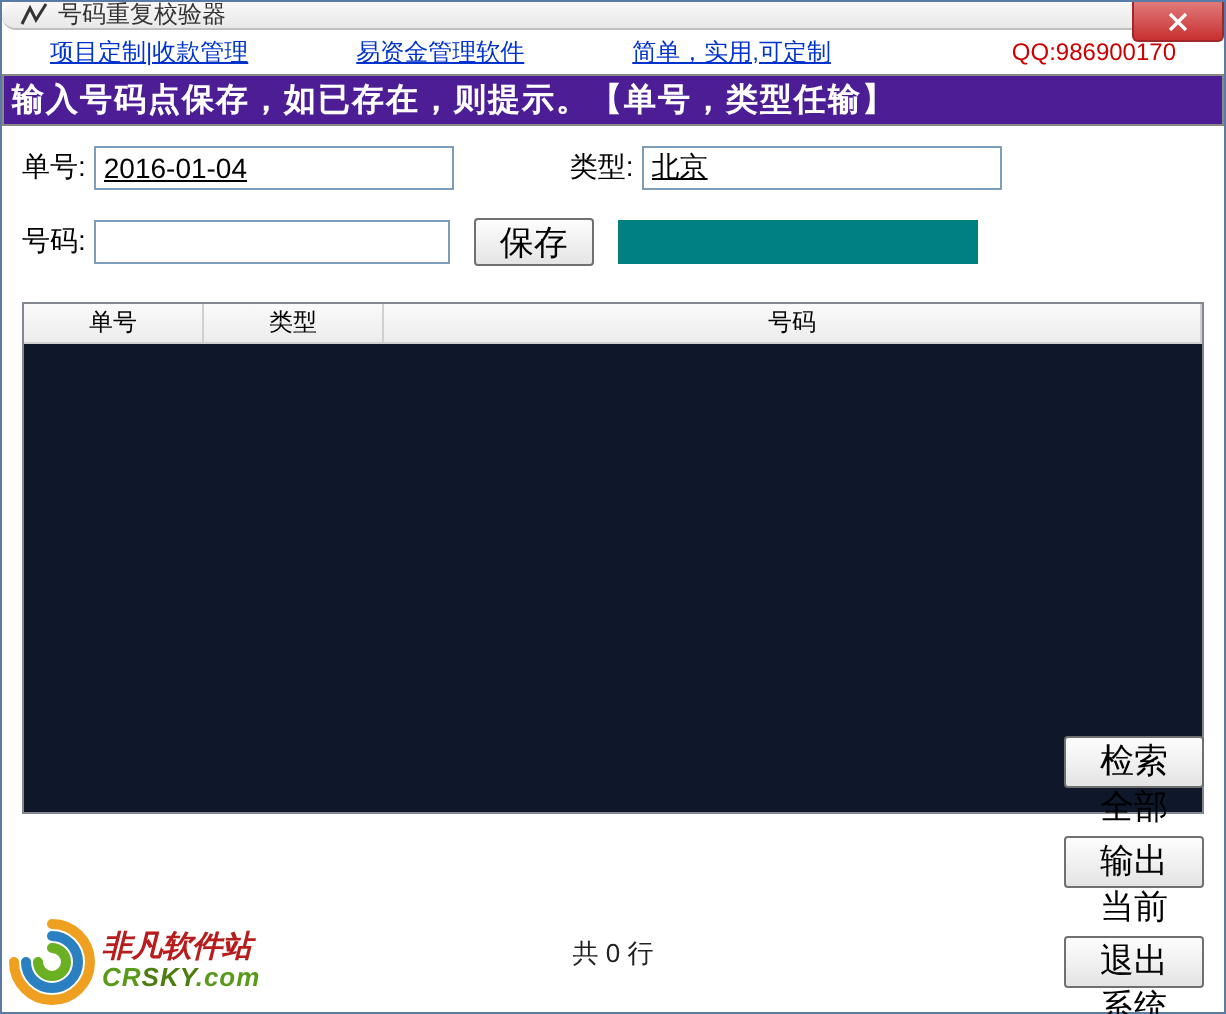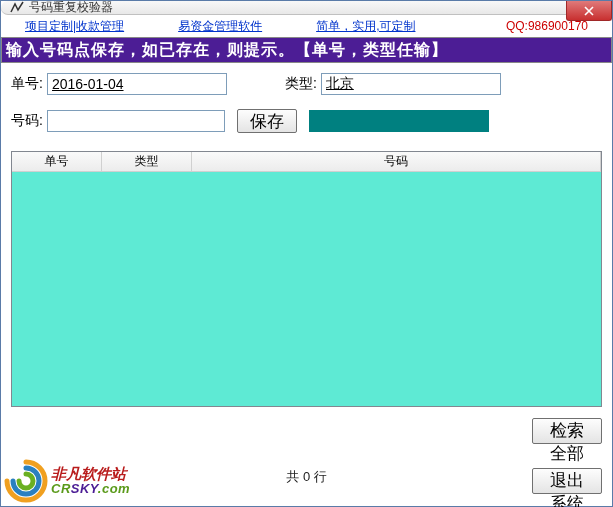--- a/index.html
+++ b/index.html
@@ -16,36 +16,36 @@
 .banner { height: 26px; background: #4c1d95; color: #fff; font-size: 16px; font-weight: bold; display: flex; align-items: center; padding-left: 4px; letter-spacing: 1px; border: 1px solid #888; }
 .form-area { padding: 10px 10px 4px 10px; }
 .form-row { display: flex; align-items: center; margin-bottom: 14px; }
 .form-row label { font-size: 14px; margin-right: 4px; }
 .form-row input[type=text] { border: 1px solid #7e9db9; height: 22px; padding: 0 4px; font-size: 14px; background: #fff; text-decoration: underline; }
 .input-danhao, .input-leixing { width: 180px; }
 .input-haoma { width: 178px; }
 .gap { width: 58px; }
 .btn { height: 24px; border: 1px solid #707070; background: linear-gradient(#fdfdfd, #e4e4e4); font-size: 17px; padding: 0 12px; cursor: pointer; border-radius: 2px; }
 .teal-box { width: 180px; height: 22px; background: #008080; margin-left: 12px; }
-.table-area { margin: 0 10px; border: 1px solid #828790; height: 256px; background: #5eead4; position: relative; }
+.table-area { margin: 0 10px; border: 1px solid #828790; height: 256px; background: #0f172a; position: relative; }
 .table-header { display: flex; height: 20px; border-bottom: 1px solid #d0d0d0; }
 .table-header .col { border-right: 1px solid #d0d0d0; display: flex; align-items: center; justify-content: center; font-size: 12px; background: linear-gradient(#fafafa, #ececec); }
 .col-danhao { width: 90px; }
 .col-leixing { width: 90px; }
 .col-haoma { flex: 1; }
 .side-buttons { position: absolute; right: 10px; bottom: 12px; display: flex; flex-direction: column; gap: 24px; }
 .side-buttons .btn { width: 70px; height: 26px; }
 .footer-count { position: absolute; bottom: 20px; left: 0; width: 100%; text-align: center; font-size: 13px; color: #222; }
 .watermark { position: absolute; left: 2px; bottom: 2px; display: flex; align-items: center; }
 .wm-swirl { width: 46px; height: 46px; }
 .wm-text { margin-left: 2px; line-height: 1.05; }
 .wm-text .l1 { font-size: 15px; font-weight: bold; color: #b91c1c; font-style: italic; }
 .wm-text .l2 { font-size: 13px; font-weight: bold; font-style: italic; letter-spacing: 0.5px; }
 .wm-text .l2 .c1 { color: #5a9a1a; }
-.wm-text .l2 .c2 { color: #4c1d95; }
+.wm-text .l2 .c2 { color: #4d7c0f; }
 </style>
 </head>
 <body>
 
 <div class="window">
 
   <div class="titlebar">
     <span class="icon">
       <svg viewBox="0 0 16 16">
           <path d="M2 12 L6 4 L9 10 L14 2" stroke="#333" stroke-width="1.5" fill="none"></path>
@@ -90,20 +90,21 @@
       <div class="col col-danhao">单号</div>
       <div class="col col-leixing">类型</div>
       <div class="col col-haoma">号码</div>
     </div>
   </div>
 
   <div class="footer-count">共 0 行</div>
 
   <div class="side-buttons">
     <button class="btn">检索全部</button>
+    <button class="btn">输出当前</button>
     <button class="btn">退出系统</button>
   </div>
 
   <div class="watermark">
     <svg class="wm-swirl" viewBox="0 0 46 46">
       <path d="M23 4 A19 19 0 1 1 4 23" stroke="#f0a020" stroke-width="5" fill="none" stroke-linecap="round"></path>
       <path d="M23 10 A13 13 0 1 1 10 23" stroke="#2a80c0" stroke-width="5" fill="none" stroke-linecap="round"></path>
       <path d="M23 16 A7 7 0 1 1 16 23" stroke="#6ab022" stroke-width="5" fill="none" stroke-linecap="round"></path>
     </svg>
     <div class="wm-text">

